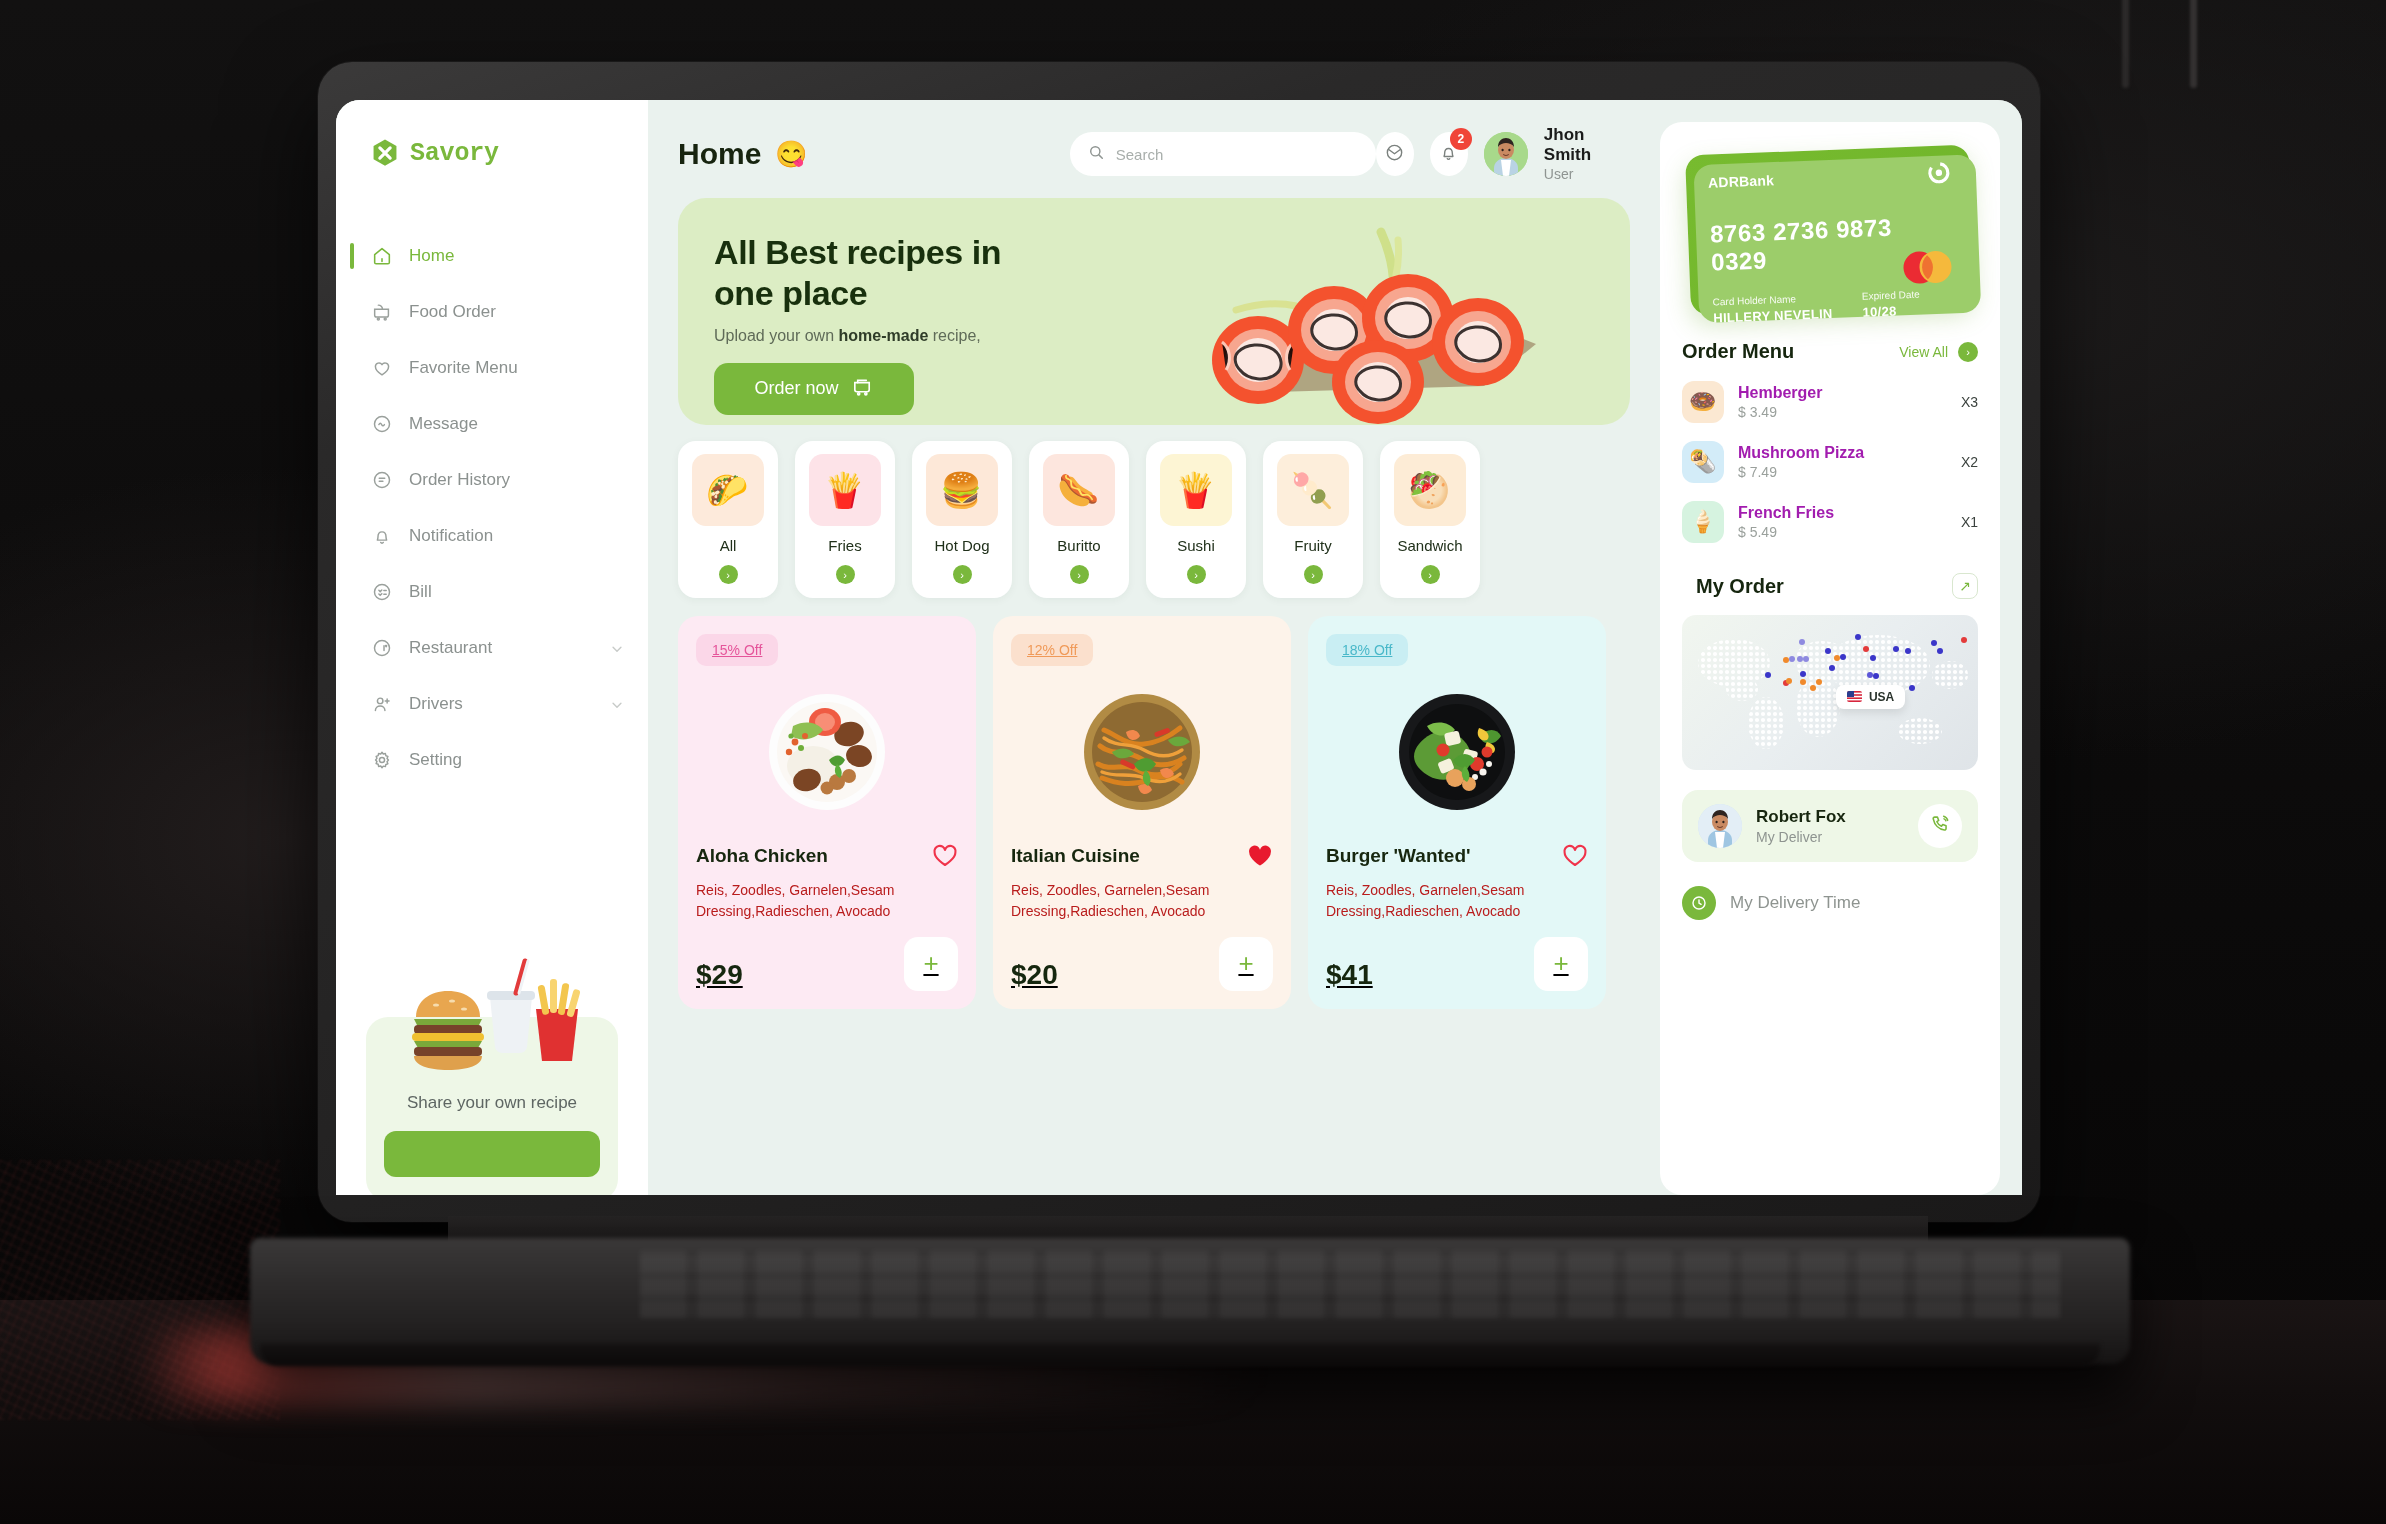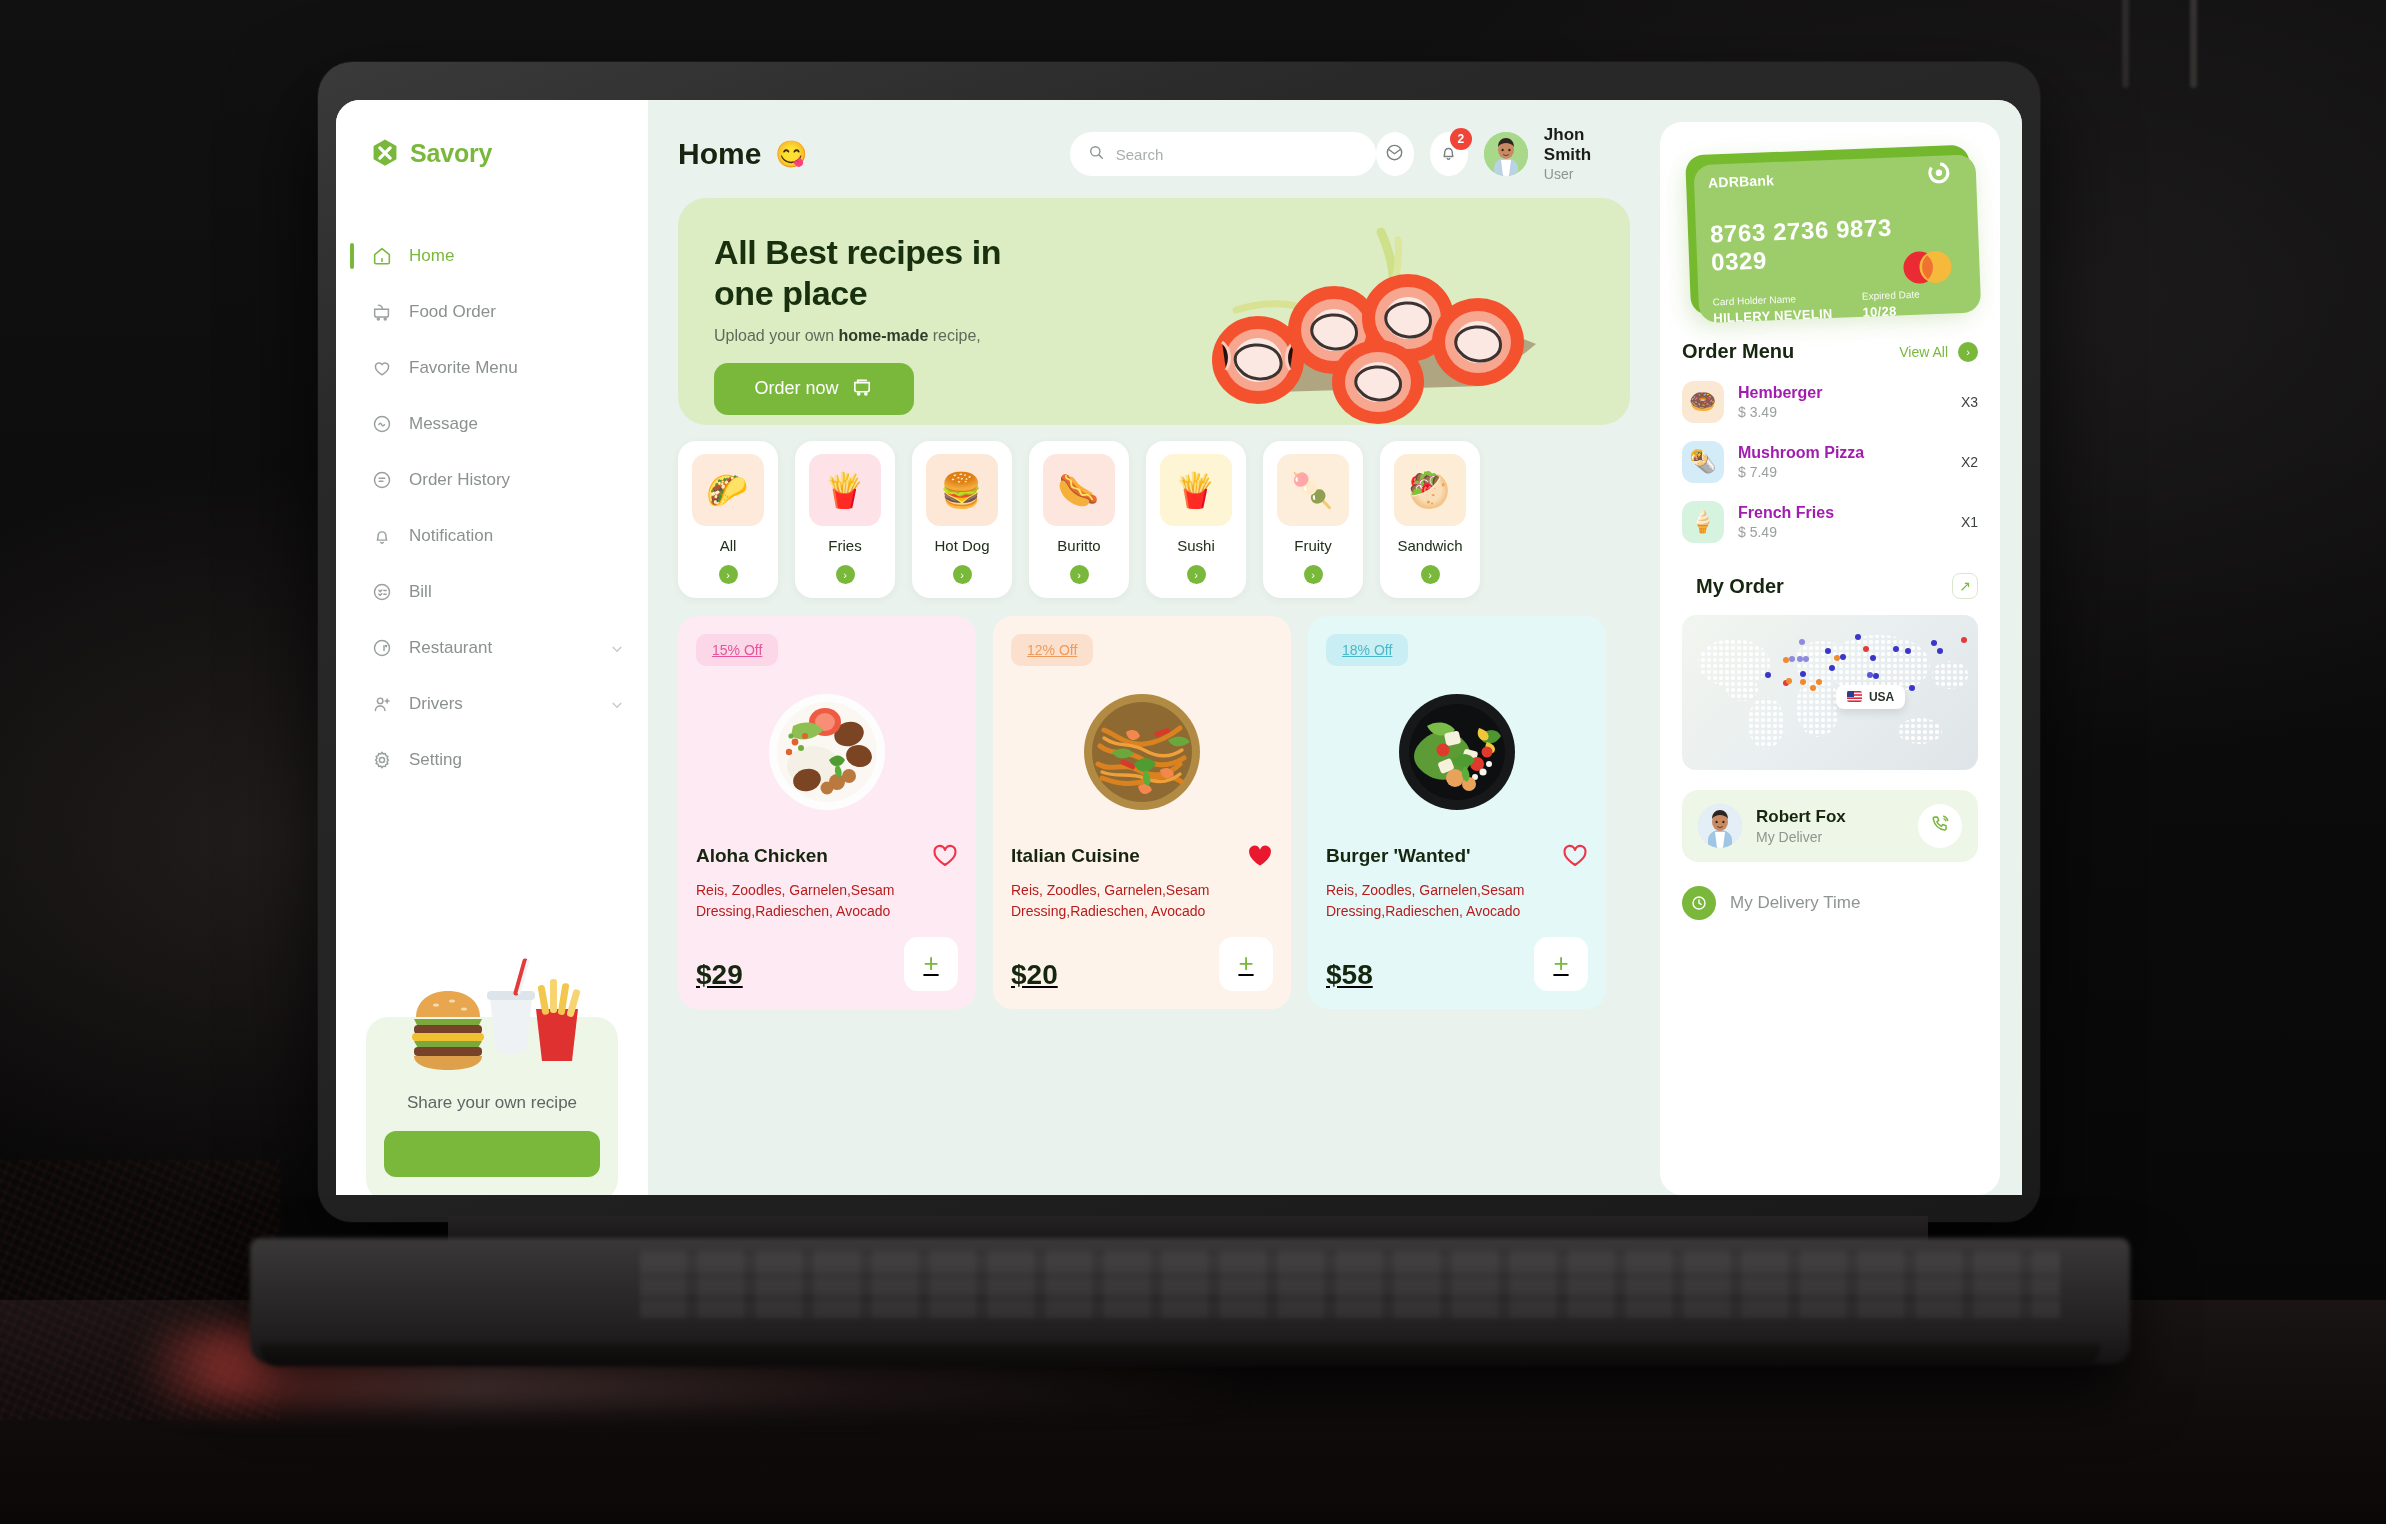--- a/index.html
+++ b/index.html
@@ -93,21 +93,21 @@
   .app { position:absolute; inset:0; display:flex; background:#eaf2ee; }
 
   
   .sidebar {
     width: 312px; flex:0 0 312px;
     background:#ffffff;
     display:flex; flex-direction:column;
     padding: 30px 0 0 0;
     position:relative;
   }
-  .brand { display:flex; align-items:center; gap:10px; padding: 8px 0 0 34px; }
+  .brand { display:flex; align-items:center; gap:10px; padding: 8px 0 0 34px; font-family: Liberation Mono, monospace; }
   .brand-mark { width:30px; height:30px; flex:0 0 30px; }
   .brand-name { font-size:25px; font-weight:700; color:#7ab83c; letter-spacing:-.2px; }
 
   .nav { margin-top: 62px; display:flex; flex-direction:column; gap: 4px; }
   .nav-item {
     display:flex; align-items:center; gap:16px;
     height: 52px; padding-left: 34px; padding-right: 24px;
     color:#8b918f; font-size:17px; cursor:pointer; position:relative;
   }
   .nav-item .ico { width:23px; height:23px; flex:0 0 23px; display:flex; align-items:center; justify-content:center; }
@@ -799,21 +799,21 @@
           <div class="food-head">
             <span class="food-name">Burger 'Wanted'</span>
             <span class="heart">
               <svg viewBox="0 0 26 24" width="26" height="24" fill="none" stroke="#f0334a" stroke-width="2.1" stroke-linejoin="round">
                 <path d="M13 21S2.6 14.6 2.6 8.4A5.3 5.3 0 0 1 13 6a5.3 5.3 0 0 1 10.4 2.4C23.4 14.6 13 21 13 21z"></path>
               </svg>
             </span>
           </div>
           <div class="food-desc">Reis, Zoodles, Garnelen,Sesam Dressing,Radieschen, Avocado</div>
           <div class="food-foot">
-            <span class="food-price">$58</span>
+            <span class="food-price">$41</span>
             <span class="plus-btn">+</span>
           </div>
         </article>
       </div>
     </section>
 
     <aside class="right">
 
       <div class="card-cc">
         <div class="cc-shadow"></div>

